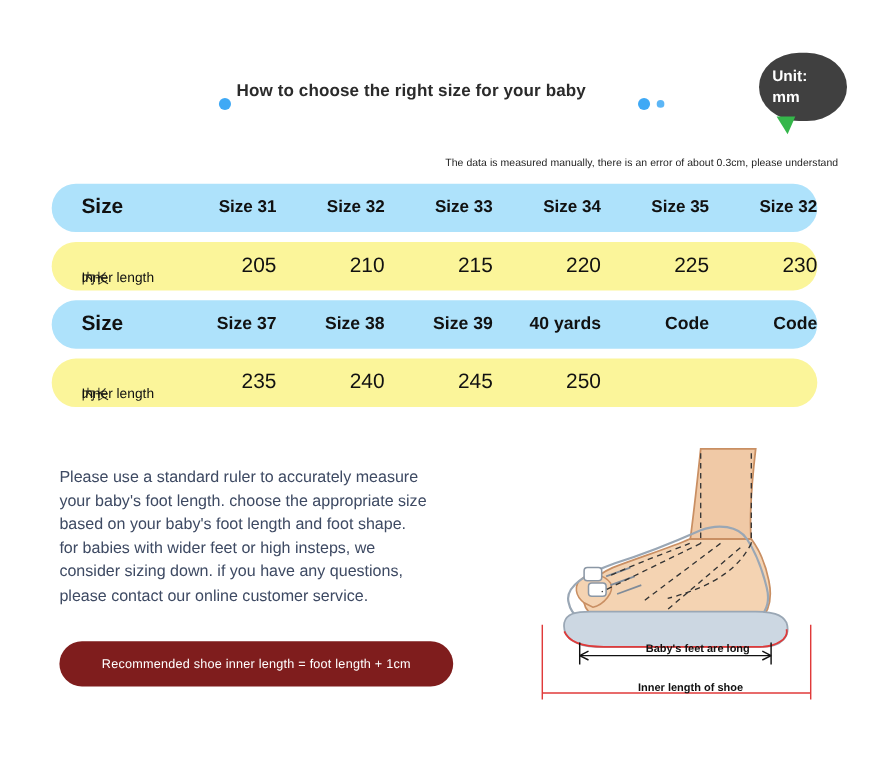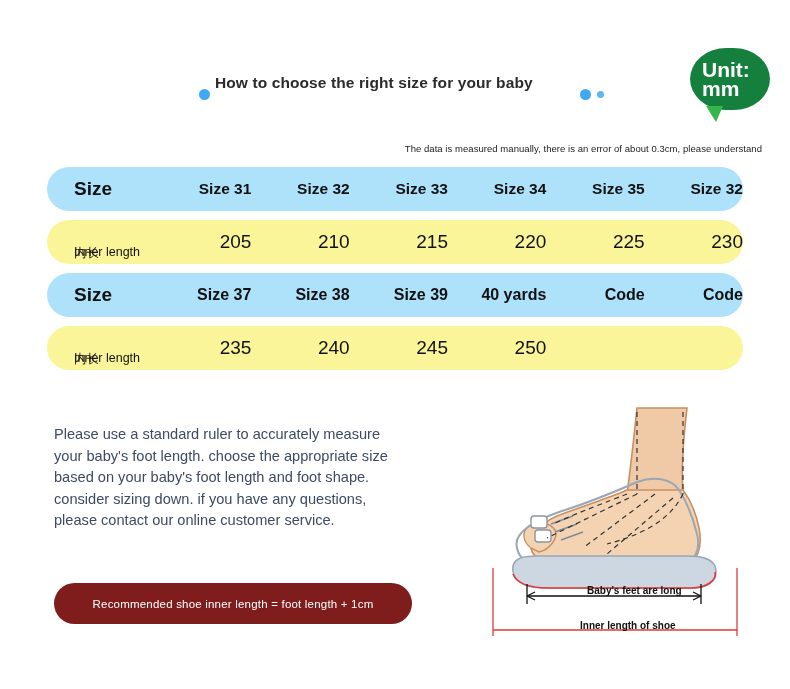--- a/index.html
+++ b/index.html
@@ -56,23 +56,23 @@
   }
 
   
   .unit-bubble {
     position: absolute;
     right: 20px;
     top: 48px;
     width: 80px;
     height: 62px;
     border-radius: 40px / 34px;
-    background: #15803d;
+    background: #404040;
     color: #ffffff;
-    font-size: 21px;
+    font-size: 14px;
     font-weight: bold;
     line-height: 19px;
     padding-top: 12px;
     padding-left: 12px;
     box-sizing: border-box;
   }
   .unit-bubble .tail {
     position: absolute;
     left: 16px;
     bottom: -12px;
@@ -290,20 +290,21 @@
     <div class="cell value empty"></div>
     <div class="cell value empty"></div>
   </div>
 
 </div>
 
 <div class="desc">
   <div>Please use a standard ruler to accurately measure</div>
   <div>your baby's foot length. choose the appropriate size</div>
   <div>based on your baby's foot length and foot shape.</div>
+  <div>for babies with wider feet or high insteps, we</div>
   <div>consider sizing down. if you have any questions,</div>
   <div>please contact our online customer service.</div>
 </div>
 
 <div class="pill">Recommended shoe inner length = foot length + 1cm</div>
 
 <div class="shoe-wrap">
   <svg width="290" height="265" viewBox="0 0 290 265">
 
     <path d="M150 10 C146 48 143 74 140 96 L196 96 C194 72 196 44 200 10 Z" fill="#f0c9a6" stroke="#c98f63" stroke-width="1.6"></path>

